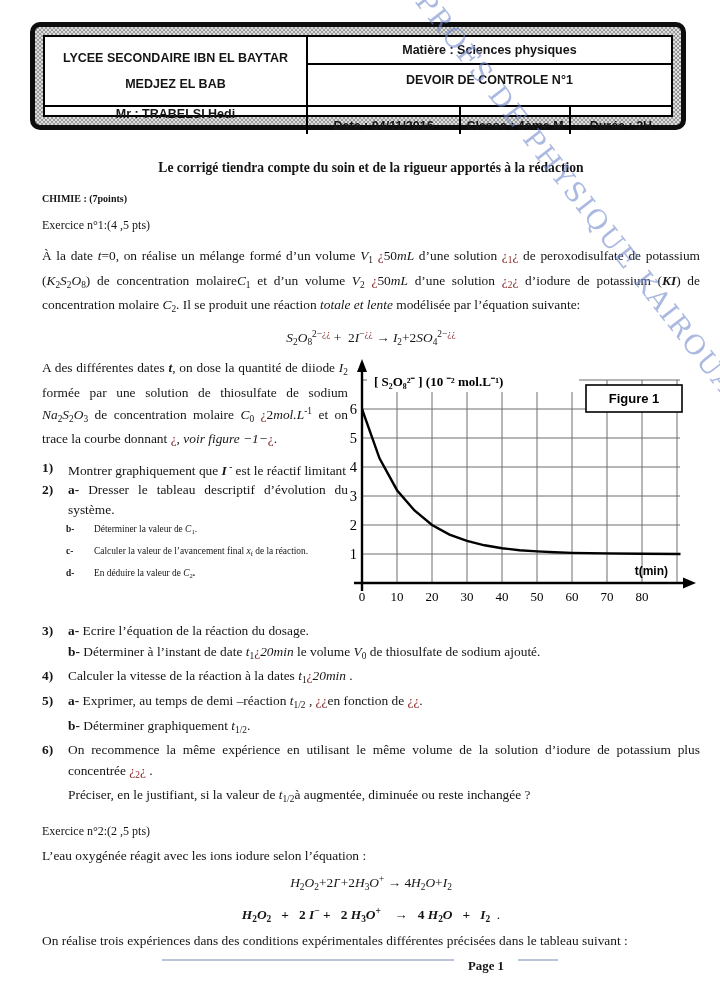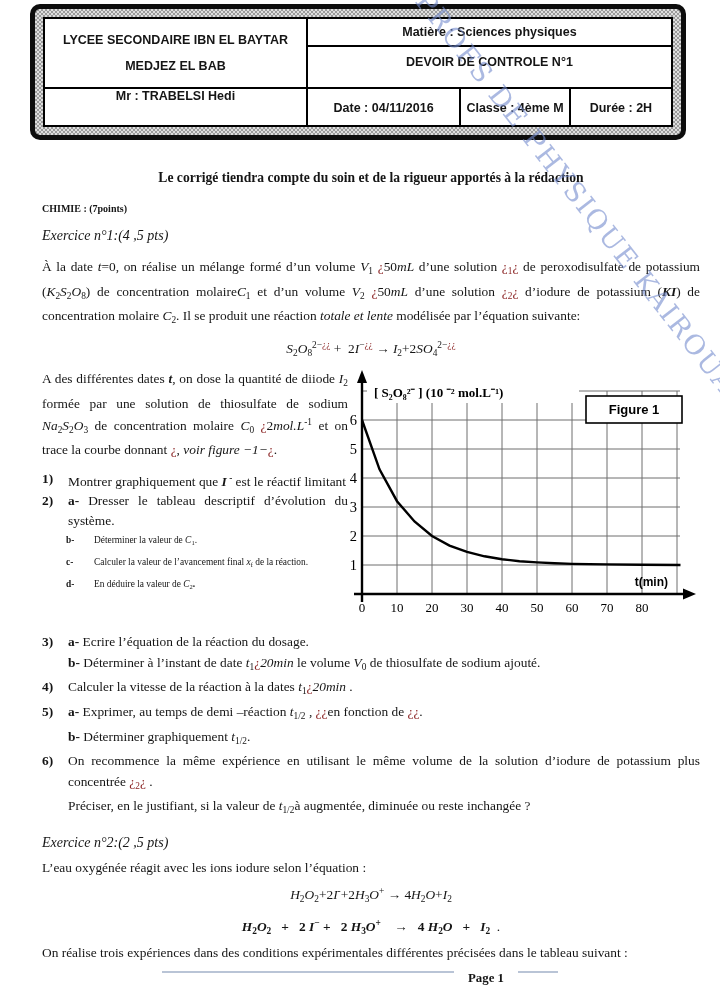--- a/index.html
+++ b/index.html
@@ -3,42 +3,42 @@
 <meta charset="utf-8">
 <style>
   html,body{margin:0;padding:0;background:#ffffff;}
   .page{position:relative;width:720px;height:1002px;background:#fff;overflow:hidden;
         font-family:"Liberation Serif",serif;color:#151515;font-size:13.4px;}
   
   .watermark{position:absolute;top:-14px;left:434px;transform:rotate(52deg);transform-origin:0 0;
     font-family:"DejaVu Serif",serif;font-size:27px;letter-spacing:2px;white-space:nowrap;
     color:rgba(115,138,205,0.60);z-index:9;pointer-events:none;}
   
-  .header-box{margin:4px 34px 0 30px;height:136px;border:5px solid #0d0d0d;border-radius:10px;
+  .header-box{margin:22px 34px 0 30px;height:108px;border:5px solid #0d0d0d;border-radius:10px;
     padding:8px;box-sizing:border-box;
     background-image:conic-gradient(#9b9b9b 25%,#dedede 0 50%,#9b9b9b 0 75%,#dedede 0);
     background-size:4px 4px;}
   .header-inner{height:100%;background:#fff;border:2px solid #000;box-sizing:border-box;
     display:grid;grid-template-columns:42% 24.5% 17.5% 16%;grid-template-rows:28px 42px 1fr;}
   .cell{display:flex;align-items:center;justify-content:center;text-align:center;
     font-family:"Liberation Sans",sans-serif;font-weight:bold;font-size:12.5px;line-height:1.2;}
   .c-school{grid-area:1/1/3/2;border-right:2px solid #000;border-bottom:2px solid #000;
     flex-direction:column;justify-content:space-around;padding:8px 4px;}
   .c-matiere{grid-area:1/2/2/5;border-bottom:2px solid #000;}
   .c-devoir{grid-area:2/2/3/5;border-bottom:2px solid #000;align-items:flex-start;padding-top:8px;}
   .c-mr{grid-area:3/1/4/2;border-right:2px solid #000;align-items:flex-start;text-align:center;}
   .c-date{grid-area:3/2/4/3;border-right:2px solid #000;align-items:flex-start;padding-top:12px;}
   .c-classe{grid-area:3/3/4/4;border-right:2px solid #000;align-items:flex-start;padding-top:12px;}
   .c-duree{grid-area:3/4/4/5;align-items:flex-start;padding-top:12px;}
   
   .content{margin:0 20px 0 42px;}
   p{margin:0;}
   .notice{margin-top:30px;text-align:center;font-weight:bold;font-size:13.6px;}
   .chimie{margin-top:17px;font-weight:bold;font-size:10px;}
-  .ex-heading{margin-top:14px;font-style:italic;font-size:14px;}
+  .ex-heading{margin-top:14px;font-size:12px;}
   .intro{margin-top:13px;text-align:justify;line-height:19.5px;}
   .eq{margin-top:5px;text-align:center;white-space:pre-wrap;line-height:19px;}
   .two-col{display:flex;margin-top:7px;}
   .left-col{width:306px;}
   .right-col{width:352px;}
   .dose{text-align:justify;line-height:19.5px;}
   .items{margin-top:9px;}
   .li{display:flex;line-height:19.8px;}
   .rest .li{line-height:20.6px;}
   .li .marker{font-weight:bold;flex:0 0 26px;}

